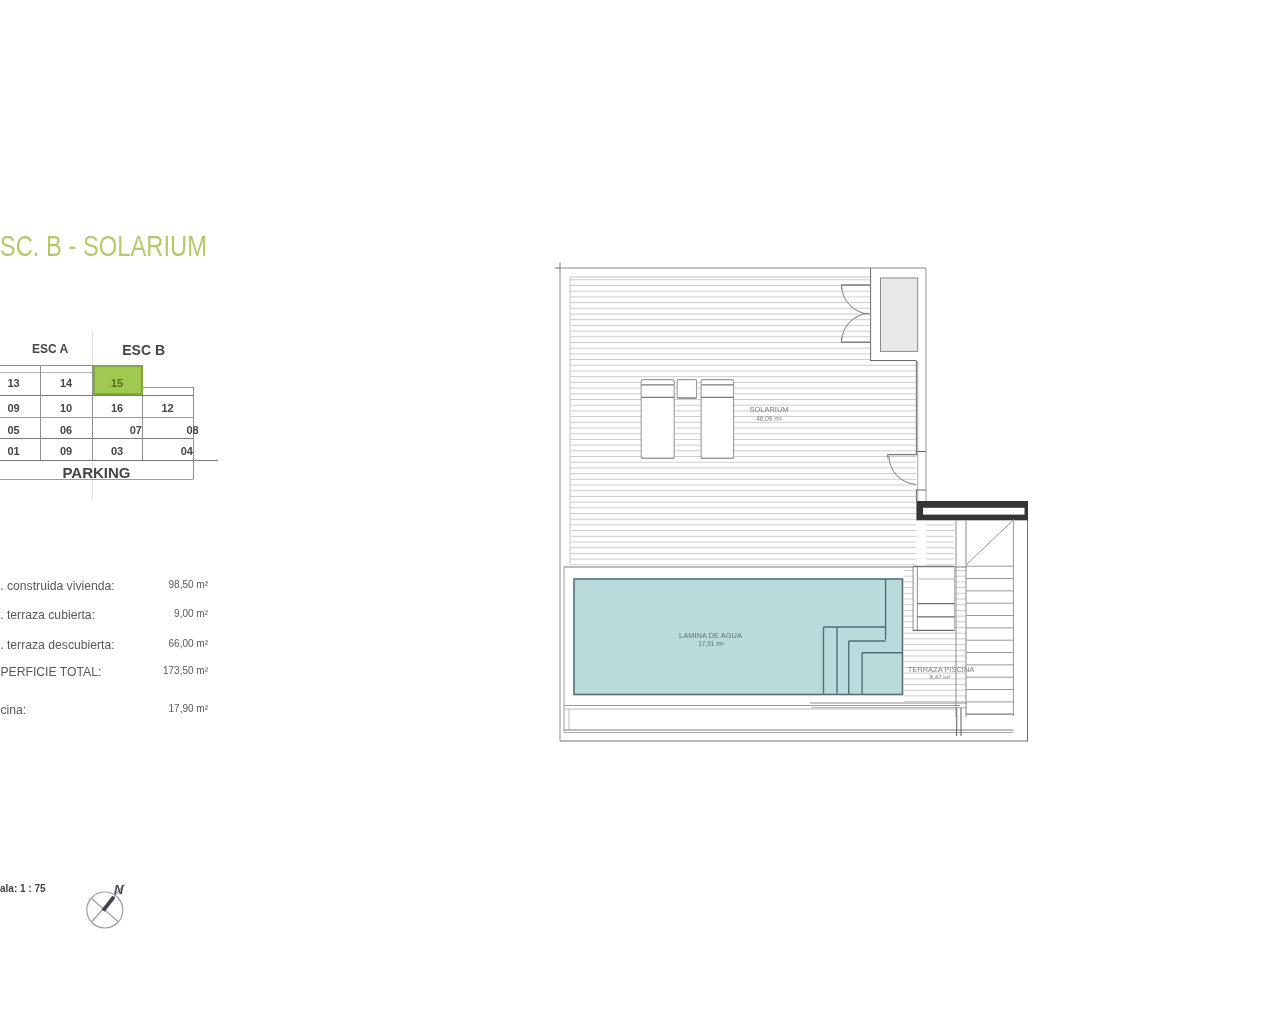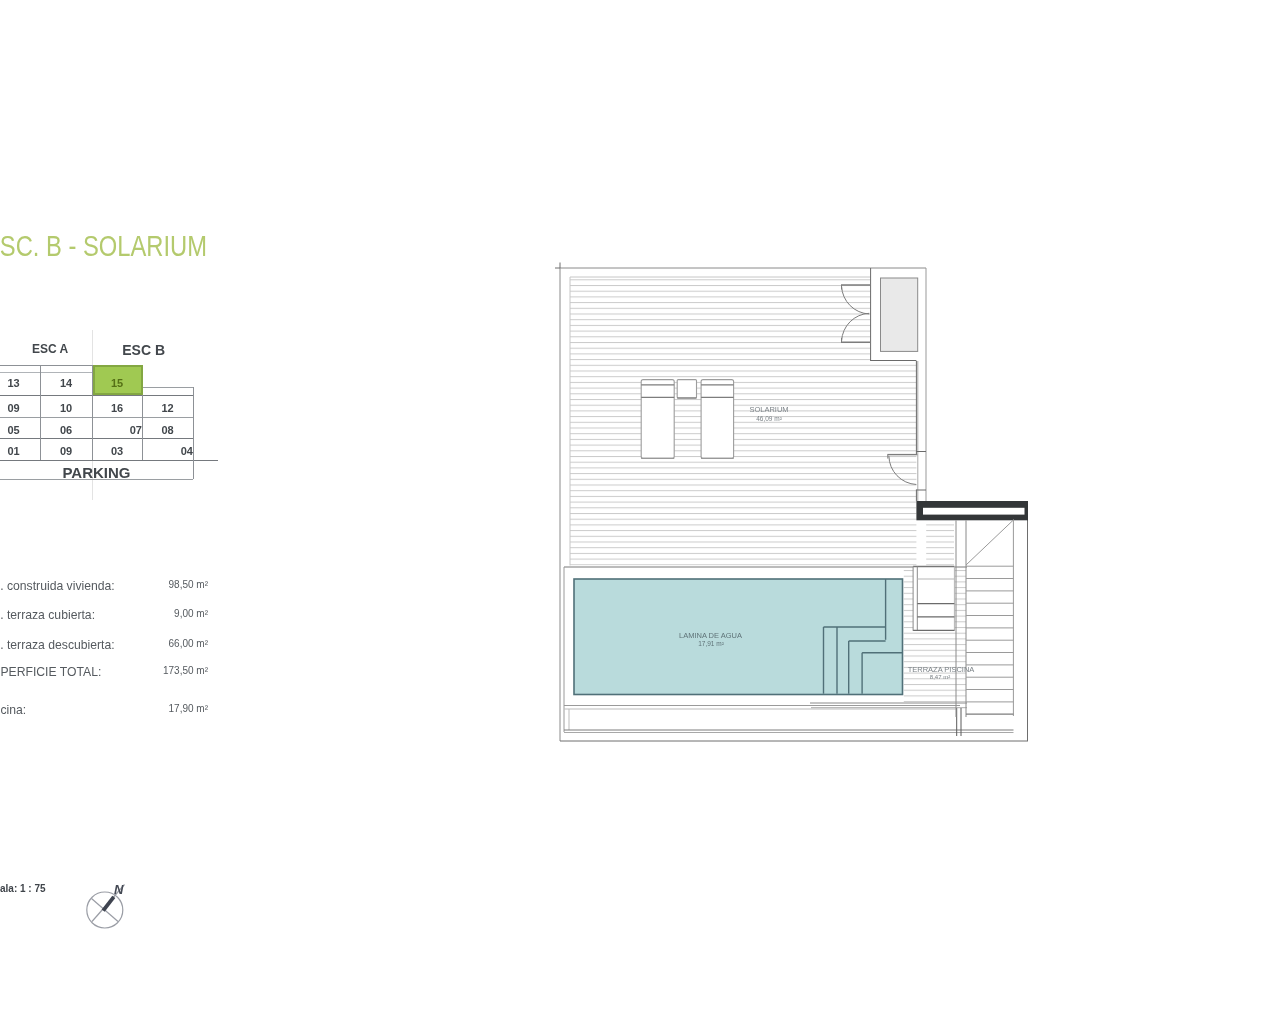--- a/index.html
+++ b/index.html
@@ -36,21 +36,21 @@
 <div class="abs num" style="left:-13px;top:377px;width:53px;">13</div>
 <div class="abs num" style="left:40px;top:377px;width:52px;">14</div>
 <div class="abs num" style="left:92px;top:377px;width:50px;color:#557016;">15</div>
 <div class="abs num" style="left:-13px;top:402px;width:53px;">09</div>
 <div class="abs num" style="left:40px;top:402px;width:52px;">10</div>
 <div class="abs num" style="left:92px;top:402px;width:50px;">16</div>
 <div class="abs num" style="left:142px;top:402px;width:51px;">12</div>
 <div class="abs num" style="left:-13px;top:423.5px;width:53px;">05</div>
 <div class="abs num" style="left:40px;top:423.5px;width:52px;">06</div>
 <div class="abs num" style="left:92px;top:423.5px;width:50px;text-align:right;">07</div>
-<div class="abs num" style="left:142px;top:423.5px;width:51px;">08</div>
+<div class="abs num" style="left:142px;top:423.5px;width:51px;padding-left:25px;">08</div>
 <div class="abs num" style="left:-13px;top:445px;width:53px;">01</div>
 <div class="abs num" style="left:40px;top:445px;width:52px;">09</div>
 <div class="abs num" style="left:92px;top:445px;width:50px;">03</div>
 <div class="abs num" style="left:142px;top:445px;width:51px;text-align:right;">04</div>
 <div class="abs" style="left:0px;top:464px;width:193px;text-align:center;font-size:15px;font-weight:bold;color:#42474c;letter-spacing:0px;">PARKING</div>
 
 <style>
  .num{text-align:center;font-size:11px;font-weight:bold;color:#42474c;}
  .lbl{font-size:12.2px;color:#555a5f;white-space:nowrap;}
  .val{font-size:10px;color:#555a5f;text-align:right;width:120px;}

